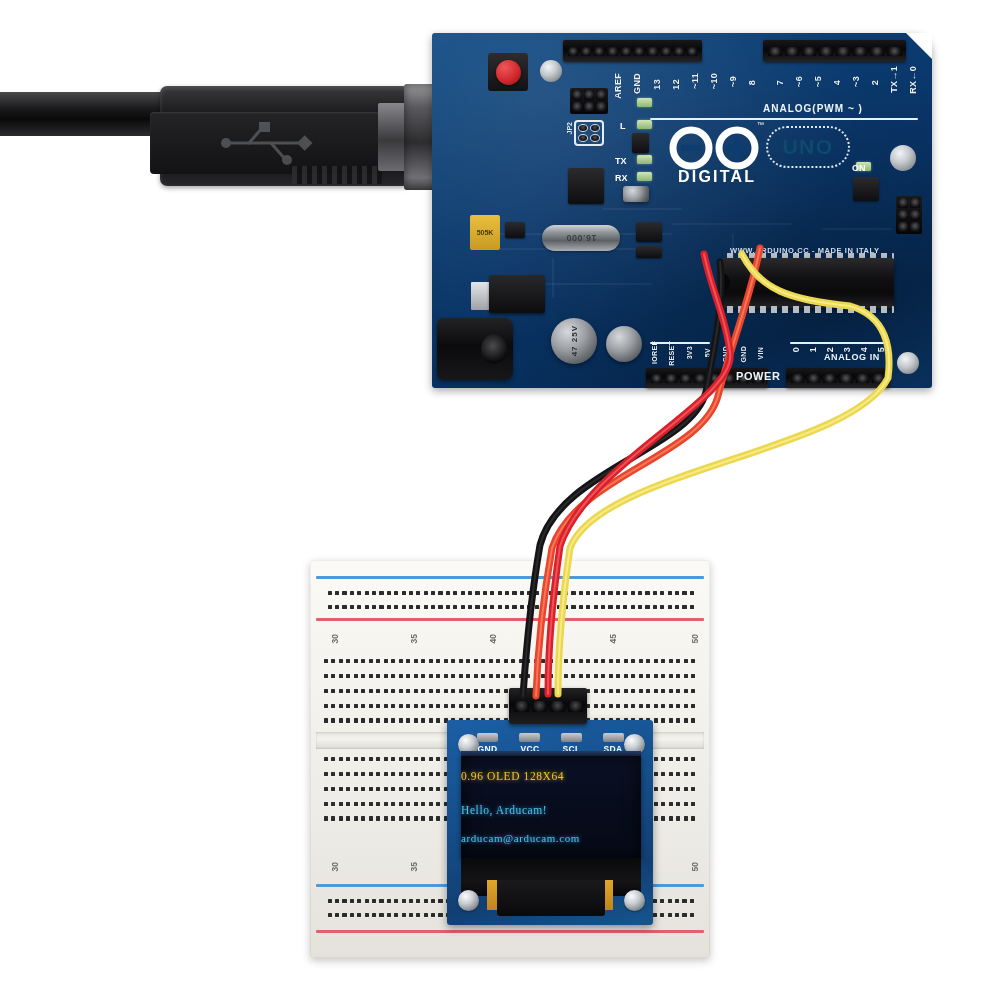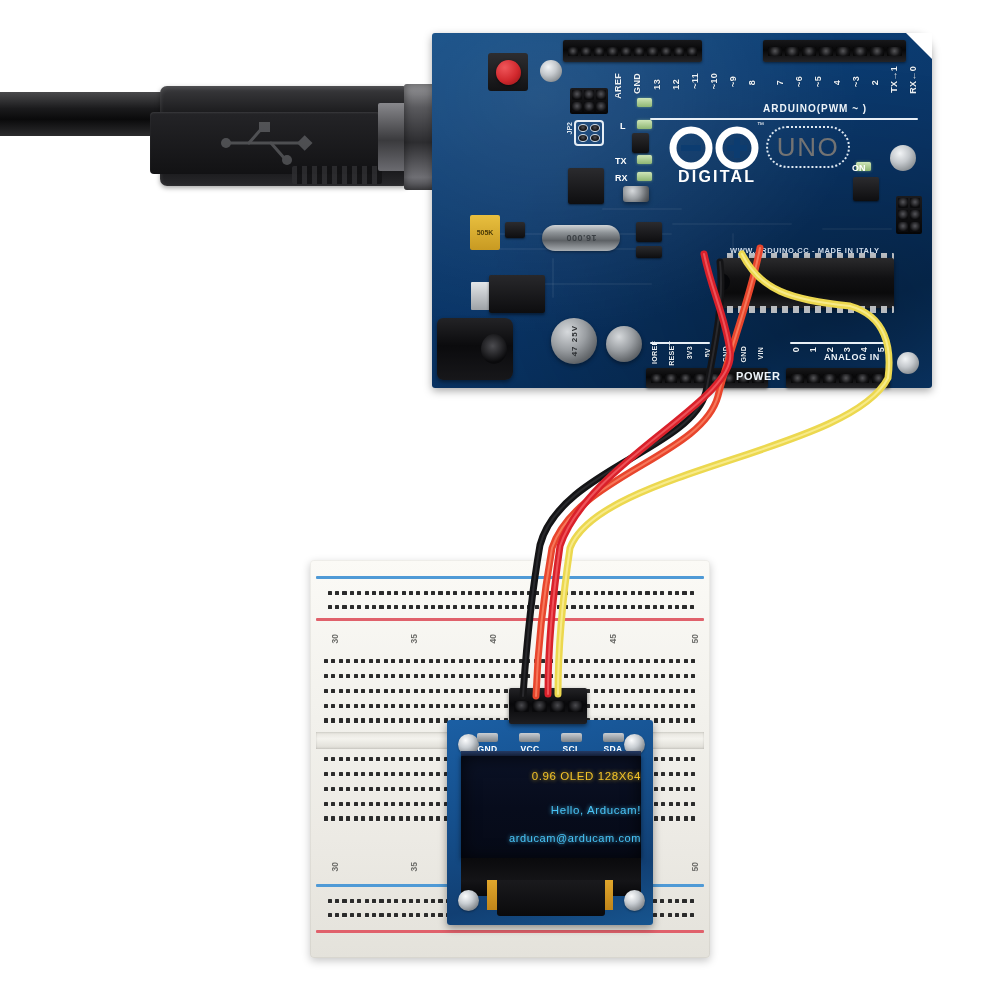--- a/index.html
+++ b/index.html
@@ -100,21 +100,21 @@
   .logo-inf { position:absolute; left:666px; top:125px; width:96px; height:46px; }
   .logo-arduino {
     position:absolute; left:678px; top:168px;
     color:#fff; font-size:16px; font-weight:bold; letter-spacing:2.2px;
   }
   .logo-uno {
     position:absolute; left:766px; top:126px; width:84px; height:42px;
     border:2.5px dotted #dfe9f2; border-radius:21px;
     display:flex; align-items:center; justify-content:center;
   }
-  .logo-uno span{ color:#737373; font-size:26px; font-weight:normal; letter-spacing:1.5px; }
+  .logo-uno span{ color:#0c4a6e; font-size:21px; font-weight:bold; letter-spacing:1.5px; }
   .logo-tm{ position:absolute; left:757px; top:121px; color:#fff; font-size:7px; }
 
   
   .led{ position:absolute; width:15px; height:9px; border-radius:1.5px;
         background:linear-gradient(180deg,#cfe6b8,#8fb673); box-shadow:0 0 3px rgba(180,220,150,.5); }
   .led-lbl{ position:absolute; color:#fff; font-size:9px; font-weight:bold; }
 
   
   .chip-dip{
     position:absolute; left:722px; top:258px; width:172px; height:50px;
@@ -255,23 +255,23 @@
     background:linear-gradient(180deg,#0b1226 0%,#070c1c 50%,#060a17 100%);
     border-radius:1px;
     box-shadow:inset 0 0 18px rgba(0,0,0,.75), 0 0 5px rgba(0,0,0,.5);
     overflow:hidden;
   }
   .oled-glass-top{
     position:absolute; left:461px; top:751px; width:180px; height:7px;
     background:linear-gradient(180deg,#253a63,#16233f);
   }
   .oled-line{
-    position:absolute; width:100%; text-align:right;
-    font-family:Liberation Sans, sans-serif;
-    font-size:11.5px; letter-spacing:.6px; white-space:nowrap;padding-left:28px;
+    position:absolute; width:100%; text-align:left;
+    font-family:Liberation Serif, serif;
+    font-size:11.5px; letter-spacing:.6px; white-space:nowrap;
   }
   .oled-l1{ top:14px; color:#f2c328; text-shadow:0 0 4px rgba(242,195,40,.85); }
   .oled-l2{ top:48px; color:#49c3f5; text-shadow:0 0 4px rgba(73,195,245,.85); }
   .oled-l3{ top:76px; color:#49c3f5; text-shadow:0 0 4px rgba(73,195,245,.85); font-size:11px; }
   .oled-bottom-black{
     position:absolute; left:461px; top:858px; width:180px; height:38px;
     background:linear-gradient(180deg,#0a0a0c,#141417 60%,#08080a);
     border-radius:0 0 2px 2px;
   }
   .oled-flex{
@@ -359,21 +359,21 @@
 
   <div class="silk-label" style="left:775px;top:80px;">7</div>
   <div class="silk-label" style="left:794px;top:76px;">~6</div>
   <div class="silk-label" style="left:813px;top:76px;">~5</div>
   <div class="silk-label" style="left:832px;top:80px;">4</div>
   <div class="silk-label" style="left:851px;top:76px;">~3</div>
   <div class="silk-label" style="left:870px;top:80px;">2</div>
   <div class="silk-label" style="left:889px;top:66px;">TX→1</div>
   <div class="silk-label" style="left:908px;top:66px;">RX←0</div>
 
-  <div class="silk-h" style="left:763px;top:103px;">ARDUINO(PWM ~ )</div>
+  <div class="silk-h" style="left:763px;top:103px;">ANALOG(PWM ~ )</div>
   <div class="silk-line" style="left:650px;top:118px;width:268px;"></div>
 
   <div class="icsp" style="left:570px;top:88px;width:38px;height:26px;grid-template-columns:repeat(3,1fr);grid-template-rows:repeat(2,1fr);">
     <i></i>
       <i></i>
       <i></i>
       <i></i>
       <i></i>
       <i></i>
   </div>

